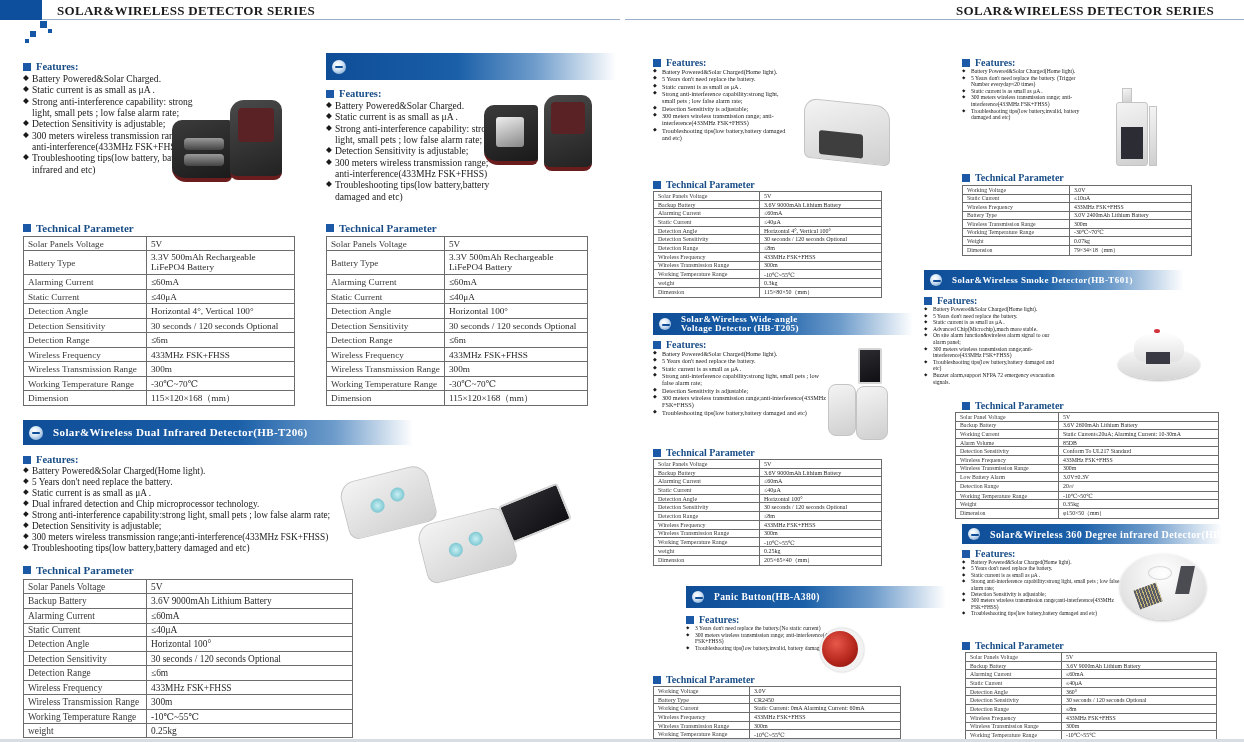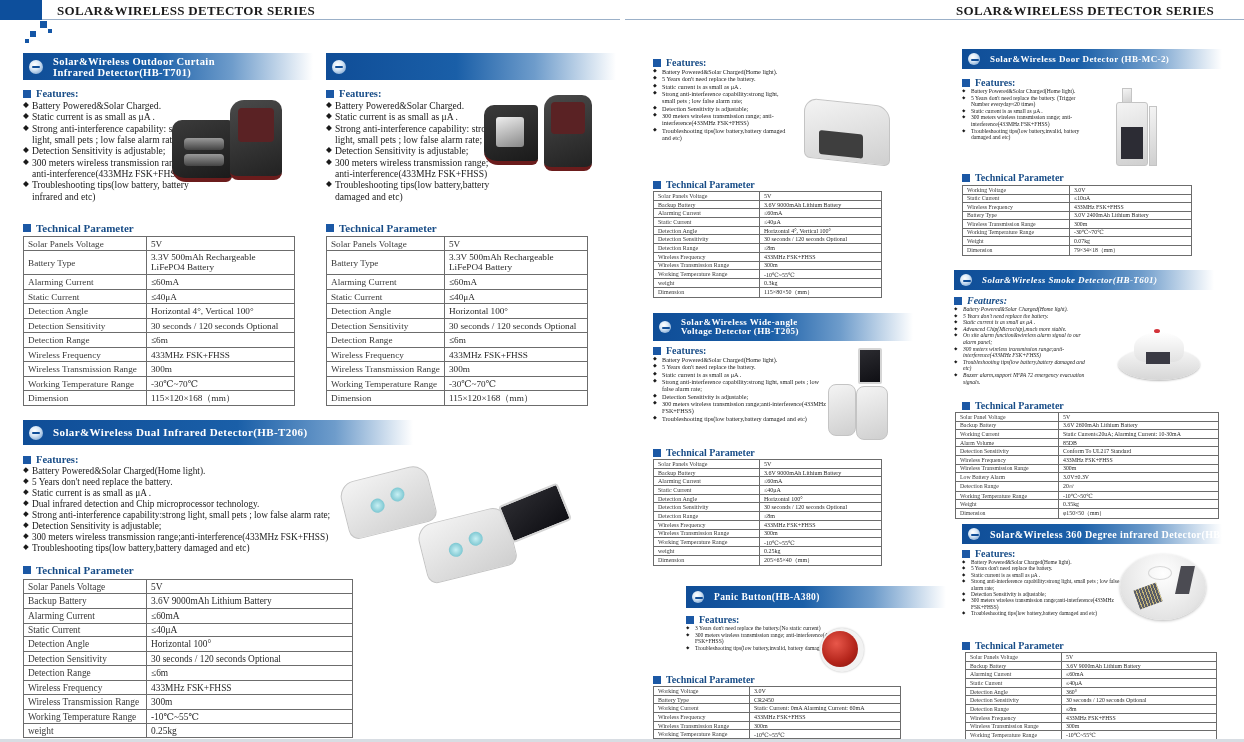--- a/index.html
+++ b/index.html
@@ -50,27 +50,20 @@
 <div class="sq" style="left:40px;top:21px;width:7px;height:7px;"></div>
 <div class="sq" style="left:48px;top:29px;width:4px;height:4px;"></div>
 <div class="sq" style="left:30px;top:31px;width:6px;height:6px;"></div>
 <div class="sq" style="left:25px;top:39px;width:4px;height:4px;"></div>
 
 <div class="page-header right">
   <div class="page-title" style="right:30px;">SOLAR&amp;WIRELESS DETECTOR SERIES</div>
 </div>
 
 <div class="section" style="left:23px;top:53px;width:290px;">
-  <div class="banner" style="height:27px;">
-    <span class="bicon"></span>
-    <div class="btitle" style="font-size:10.5px;">
-      <div>Solar&amp;Wireless Outdoor Curtain</div>
-      <div>Infrared Detector(HB-T701)</div>
-    </div>
-  </div>
   <div class="h-sub" style="font-size:10.5px;margin-top:8px;">
     <span class="sqicon"></span>
       <span>Features:</span>
   </div>
   <ul class="features" style="font-size:9.6px;width:175px;margin-top:1px;">
     <li>Battery Powered&amp;Solar Charged.</li>
     <li>Static current is as small as μA .</li>
     <li>Strong anti-interference capability: strong light, small pets ; low false alarm rate;</li>
     <li>Detection Sensitivity is adjustable;</li>
     <li>300 meters wireless transmission range; anti-interference(433MHz FSK+FHSS)</li>
@@ -380,21 +373,21 @@
         </tr>
       <tr style="height:8.7px;">
           <td class="k">Dimension</td>
           <td>115×80×50（mm）</td>
         </tr>
     </tbody>
   </table>
 </div>
 
 <div class="section" style="left:653px;top:313px;width:260px;">
-  <div class="banner" style="height:28px;">
+  <div class="banner" style="height:22px;">
     <span class="bicon" style="width:12px;height:12px;"></span>
     <div class="btitle" style="font-size:9px;line-height:9.5px;">
       <div>Solar&amp;Wireless Wide-angle</div>
       <div>Voltage Detector (HB-T205)</div>
     </div>
   </div>
   <div class="h-sub" style="font-size:10px;margin-top:4px;">
     <span class="sqicon"></span>
       <span>Features:</span>
   </div>
@@ -519,24 +512,20 @@
         </tr>
       <tr style="height:8.7px;">
           <td class="k">Working Temperature Range</td>
           <td>-10℃~55℃</td>
         </tr>
     </tbody>
   </table>
 </div>
 
 <div class="section" style="left:962px;top:49px;width:260px;">
-  <div class="banner" style="height:20px;">
-    <span class="bicon" style="width:12px;height:12px;"></span>
-    <div class="btitle" style="font-size:9px;">Solar&amp;Wireless Door Detector (HB-MC-2)</div>
-  </div>
   <div class="h-sub" style="font-size:10px;margin-top:8px;">
     <span class="sqicon"></span>
       <span>Features:</span>
   </div>
   <ul class="features" style="font-size:5.6px;width:130px;line-height:1.45;">
     <li>Battery Powered&amp;Solar Charged(Home light).</li>
     <li>5 Years don't need replace the battery. (Trigger Number everyday≈20 times)</li>
     <li>Static current is as small as μA .</li>
     <li>300 meters wireless transmission range; anti-interference(433MHz FSK+FHSS)</li>
     <li>Troubleshooting tips(low battery,invalid, battery damaged and etc)</li>
@@ -585,21 +574,21 @@
           <td>0.07kg</td>
         </tr>
       <tr style="height:8.5px;">
           <td class="k">Dimension</td>
           <td>79×34×18（mm）</td>
         </tr>
     </tbody>
   </table>
 </div>
 
-<div class="section" style="left:954px;top:270px;width:260px;font-style:italic;">
+<div class="section" style="left:924px;top:270px;width:260px;">
   <div class="banner" style="height:20px;">
     <span class="bicon" style="width:12px;height:12px;"></span>
     <div class="btitle" style="font-size:9px;">Solar&amp;Wireless Smoke Detector(HB-T601)</div>
   </div>
   <div class="h-sub" style="font-size:10px;margin-top:5px;">
     <span class="sqicon"></span>
       <span>Features:</span>
   </div>
   <ul class="features" style="font-size:5.6px;width:135px;line-height:1.35;">
     <li>Battery Powered&amp;Solar Charged(Home light).</li>

